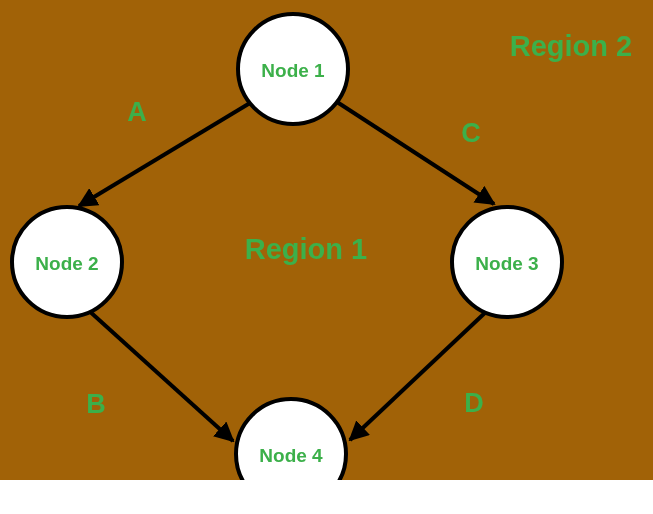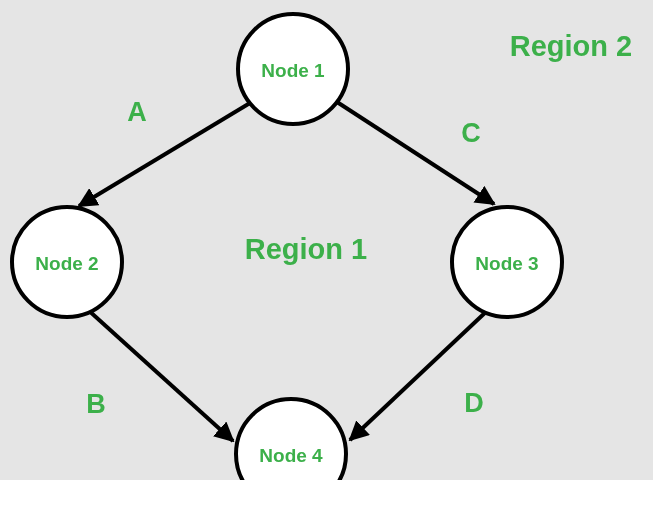--- a/index.html
+++ b/index.html
@@ -4,21 +4,21 @@
 <style>
   html, body {
     margin: 0;
     padding: 0;
     background: #ffffff;
   }
   .canvas {
     position: relative;
     width: 653px;
     height: 480px;
-    background: #e5e5e5;
+    background: #a16207;
     font-family: "Liberation Sans", sans-serif;
     overflow: hidden;
   }
   svg { display: block; }
   .node-circle {
     fill: #ffffff;
     stroke: #000000;
     stroke-width: 4;
   }
   .edge-line {

